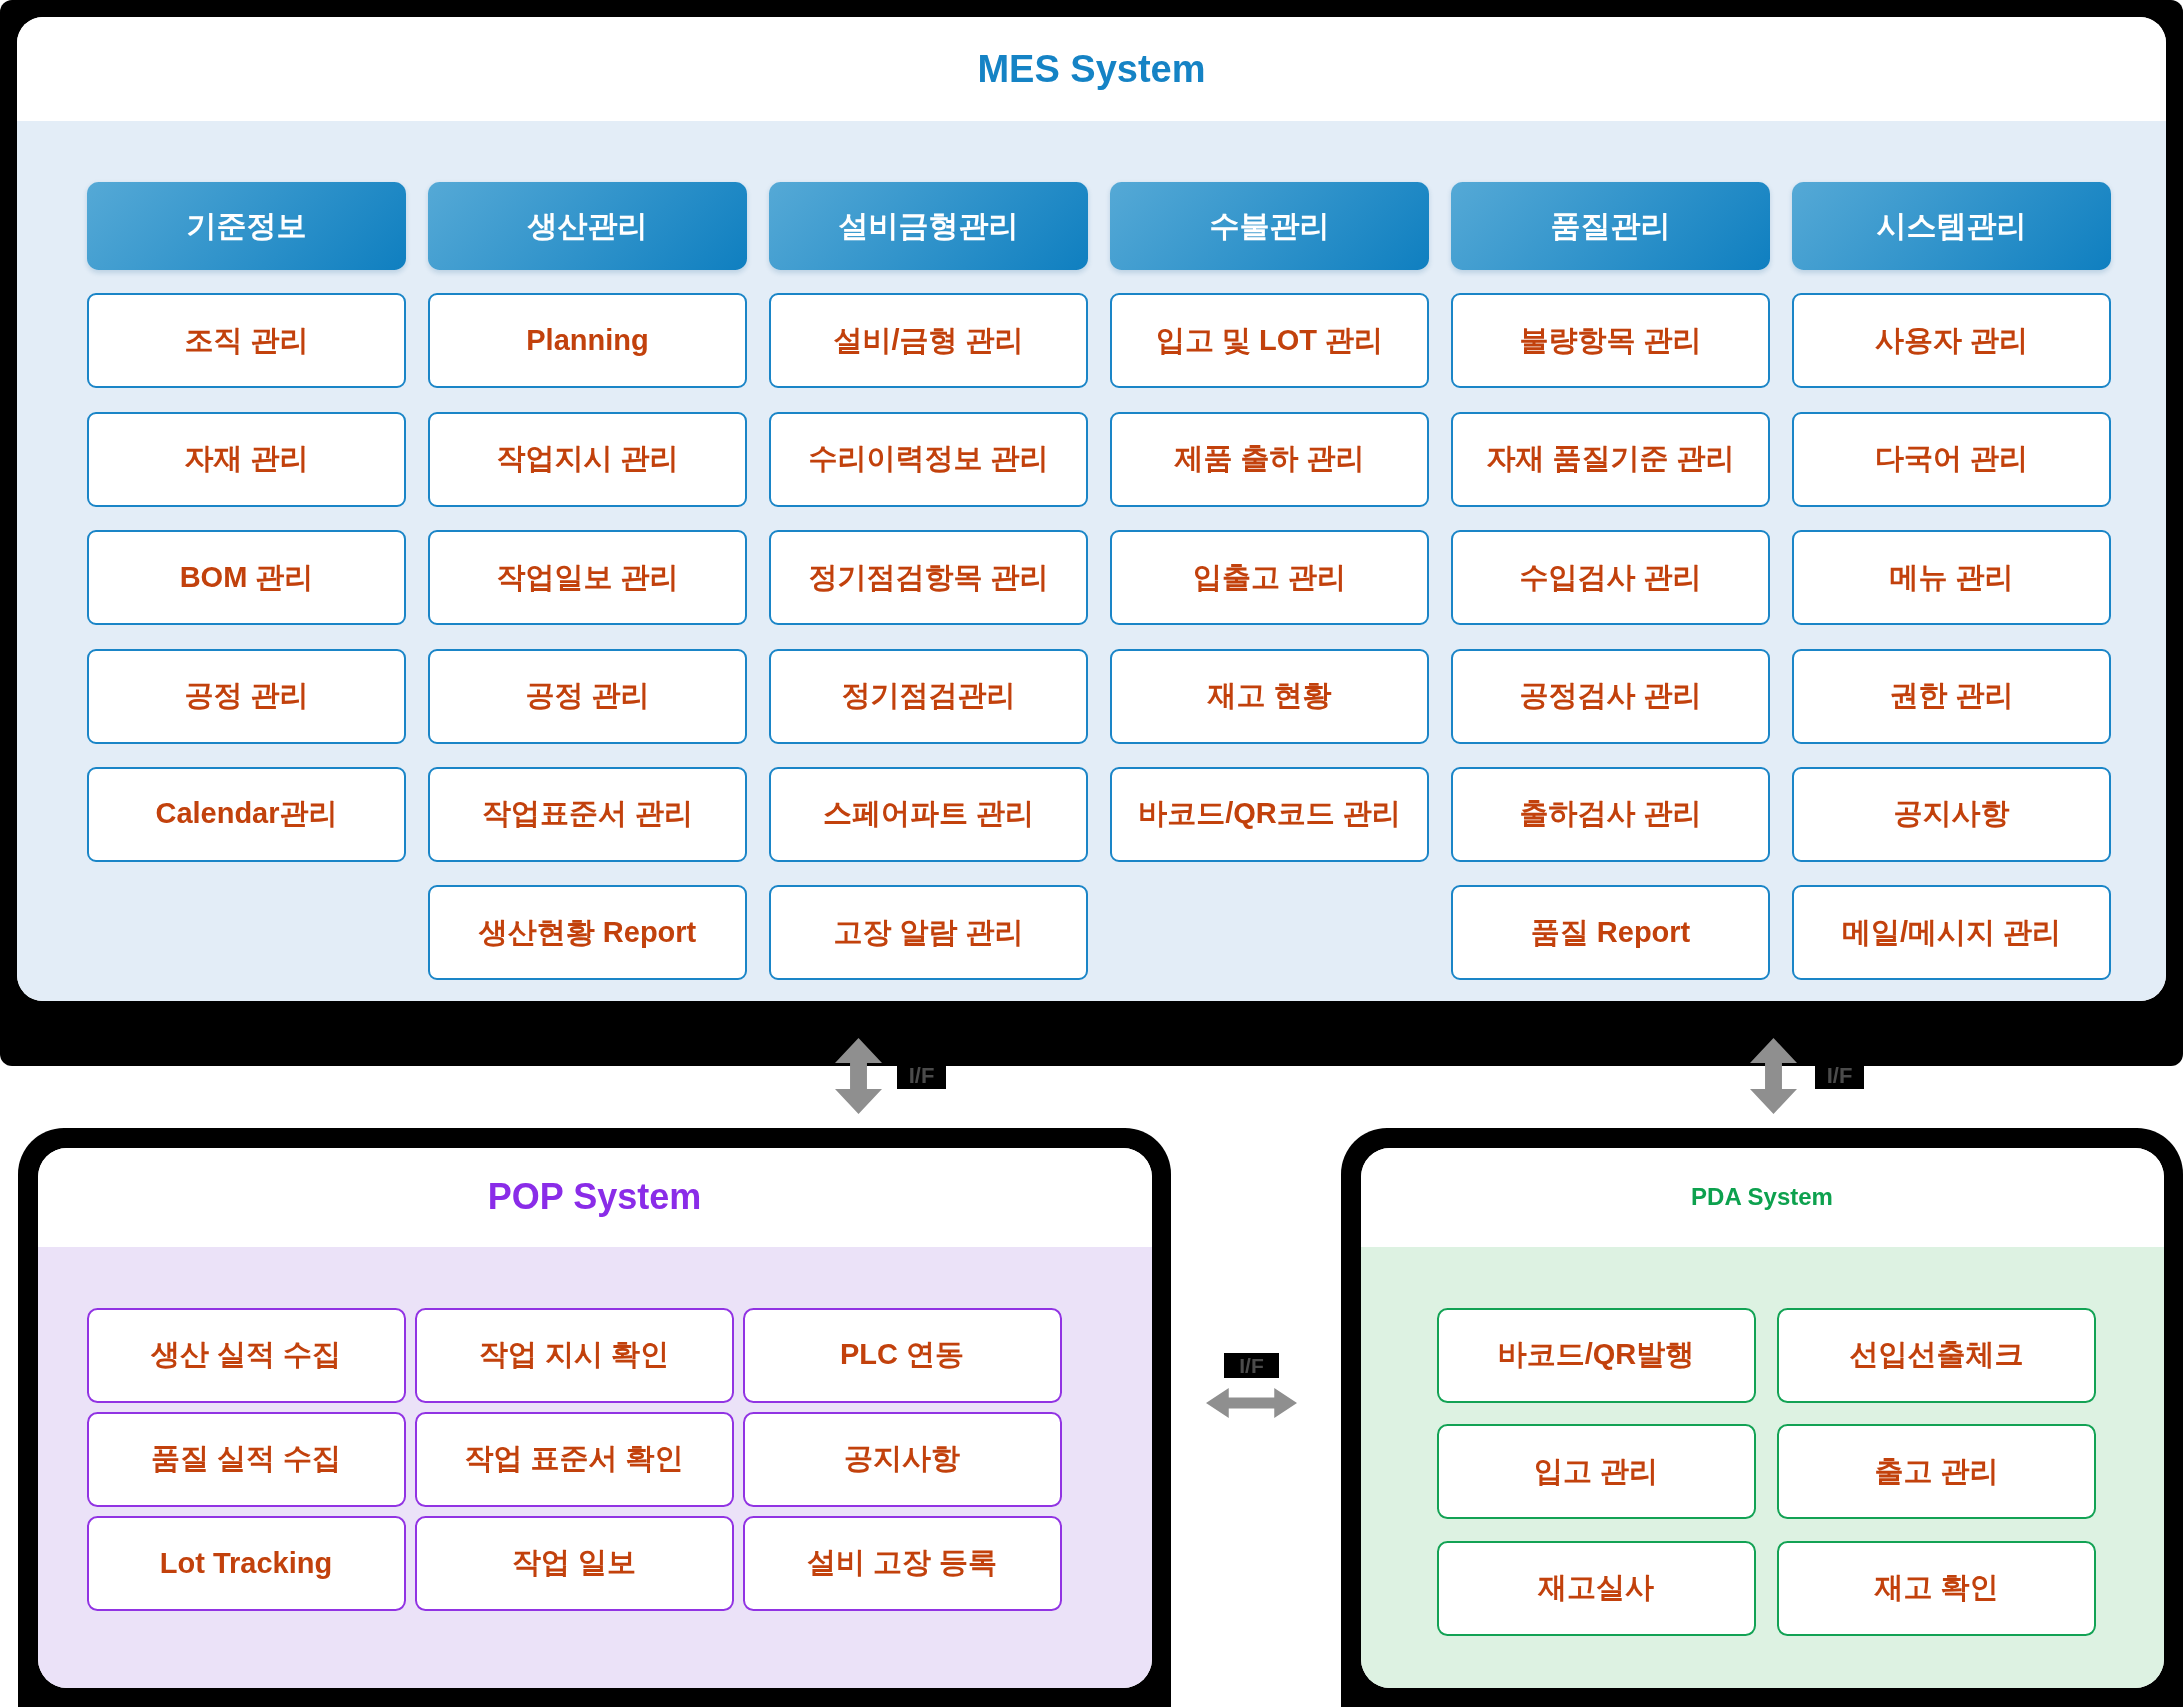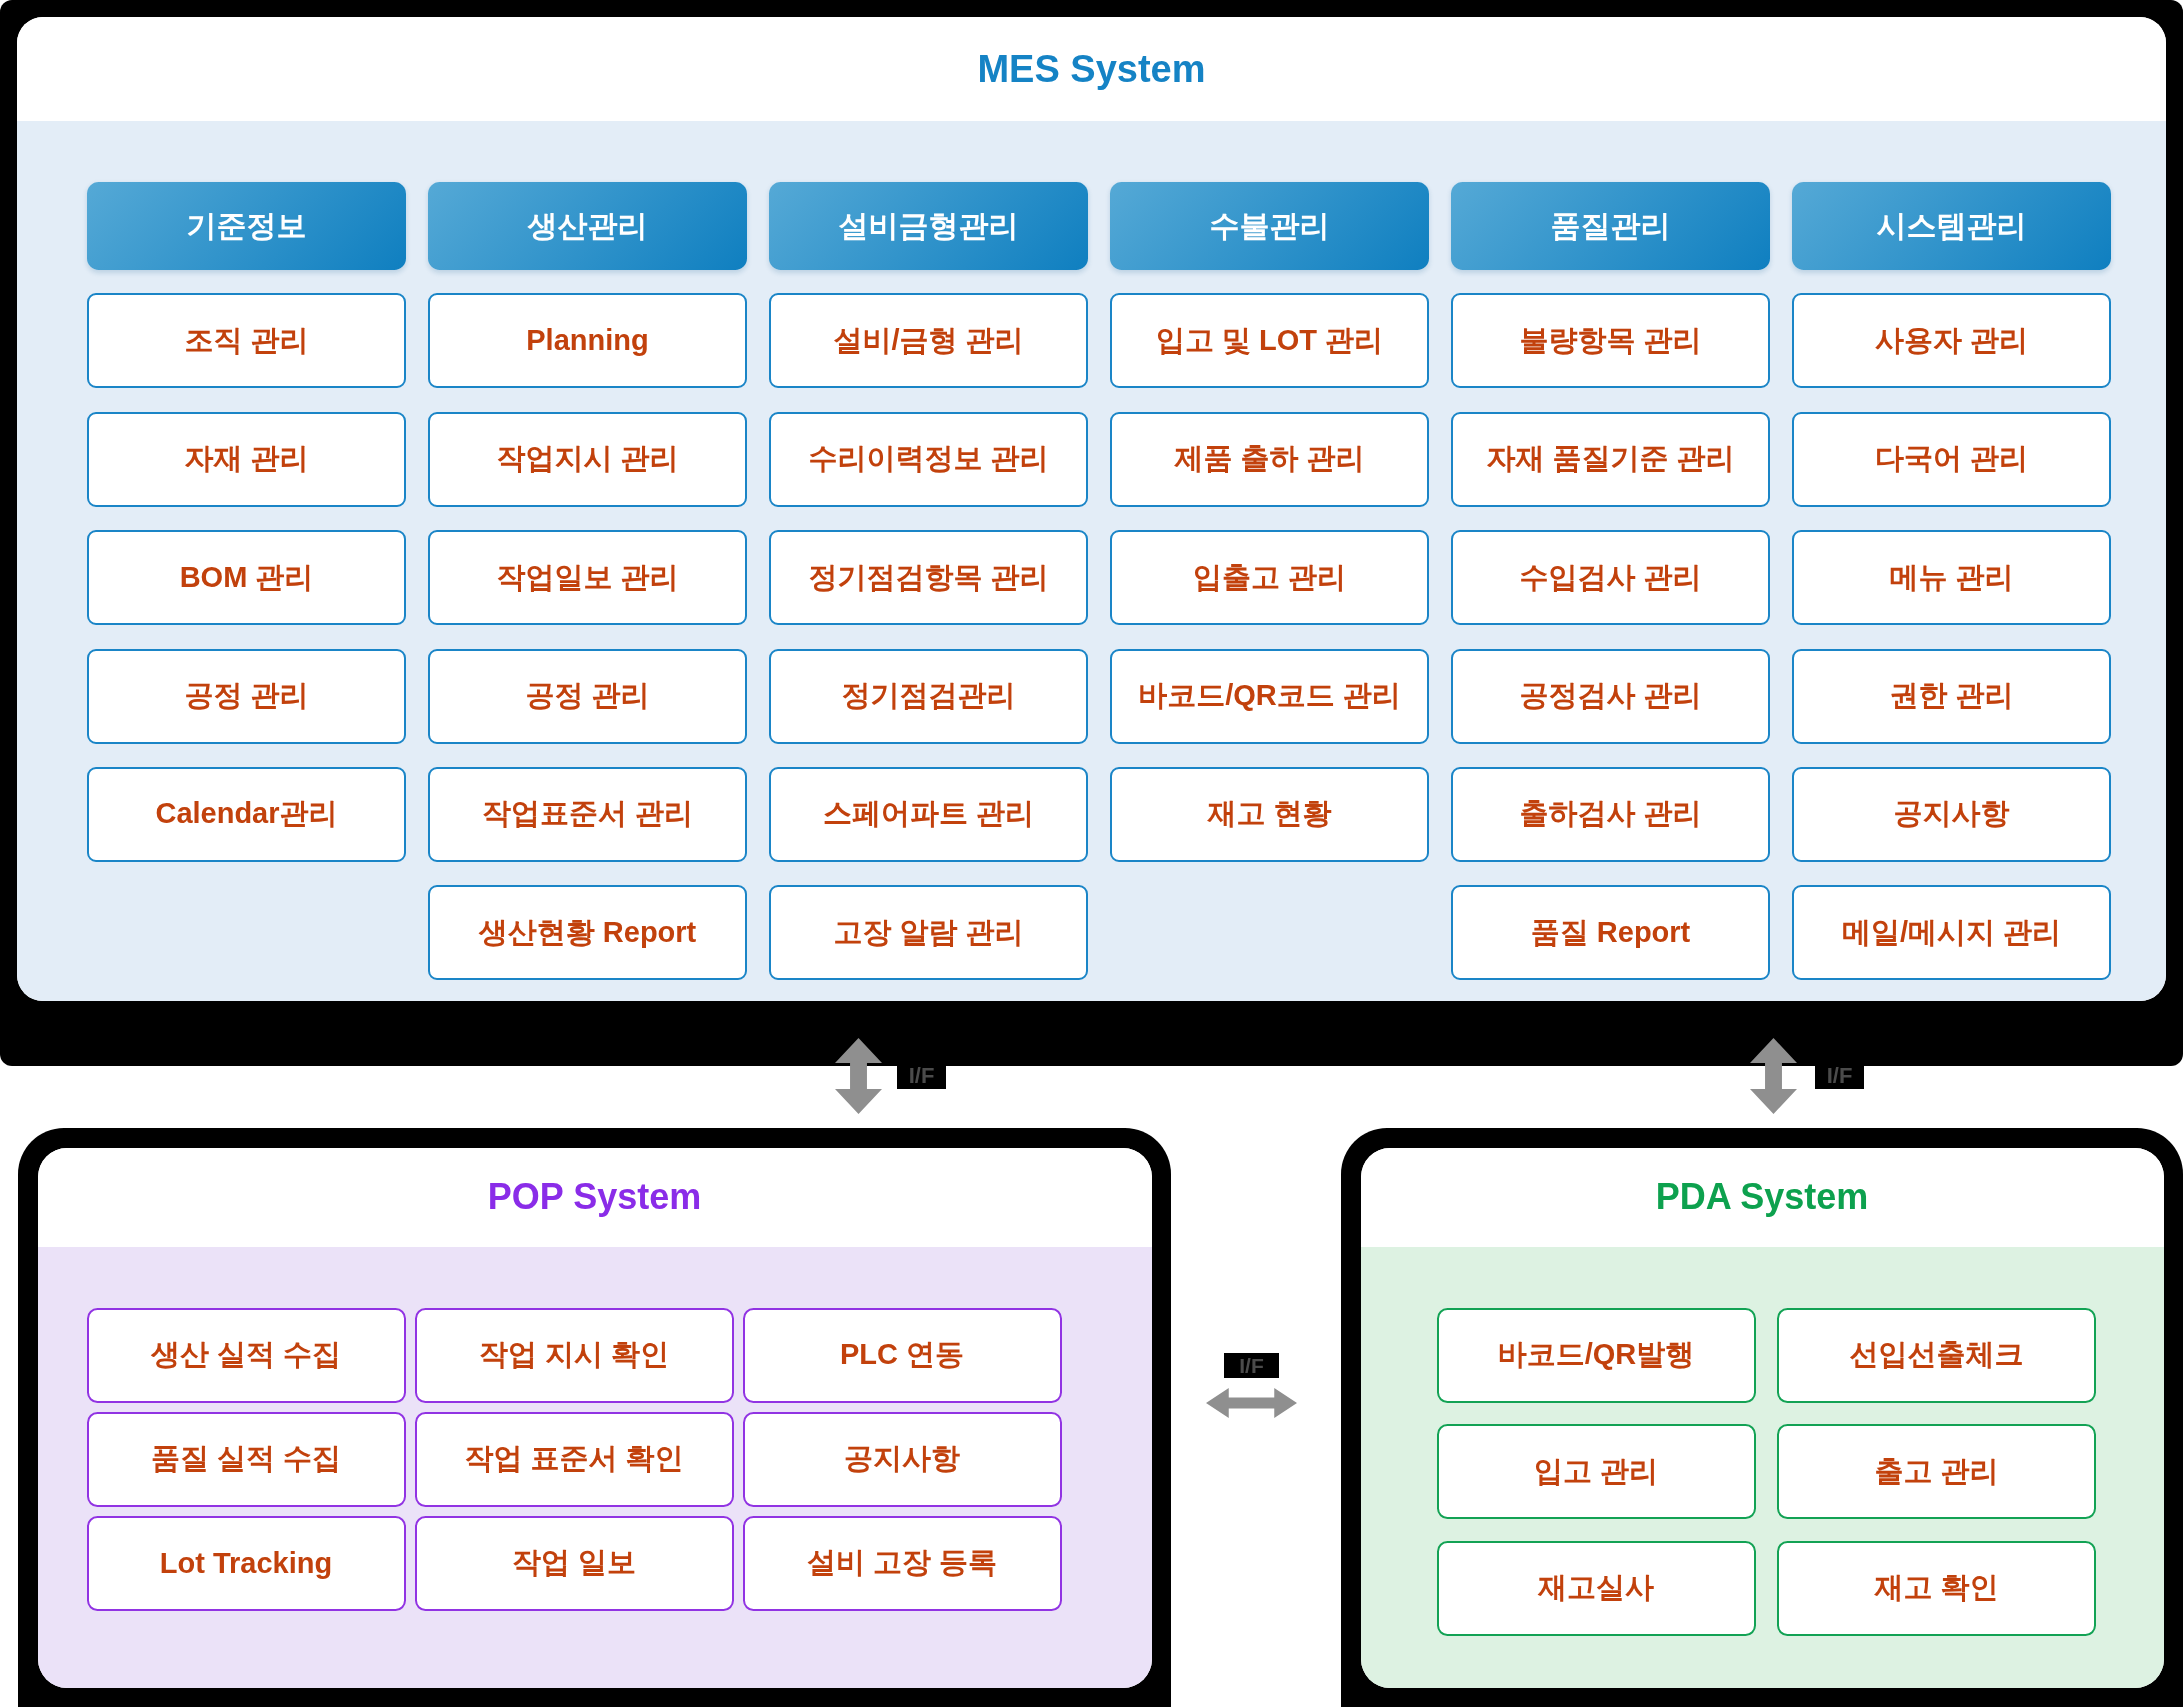--- a/index.html
+++ b/index.html
@@ -37,21 +37,21 @@
   .mes-box{border:2px solid var(--mes-border);border-radius:9px;}
 
   
   .sys-frame{position:absolute;top:1128px;height:623px;background:var(--frame);border-radius:46px;}
   .pop-frame{left:18px;width:1153px;}
   .pda-frame{left:1341px;width:842px;}
   .sys-inner{position:absolute;left:19.5px;top:19.5px;right:19.5px;height:540px;background:#fff;
     border-radius:29px;overflow:hidden;display:flex;flex-direction:column;}
   .sys-header{height:99px;flex:0 0 99px;display:flex;align-items:center;justify-content:center;background:#fff;}
   .pop-title{color:var(--pop-title);font-size:36px;}
-  .pda-title{color:var(--pda-title);font-size:36px;}
+  .pda-title{color:var(--pda-title);font-size:24px;}
   .sys-content{flex:1;position:relative;}
   .pop-content{background:var(--pop-bg);}
   .pda-content{background:var(--pda-bg);}
   .pop-grid{position:absolute;left:49px;top:61px;display:grid;grid-template-columns:repeat(3,319px);gap:9px;}
   .pda-grid{position:absolute;left:76px;top:61px;display:grid;grid-template-columns:repeat(2,319px);gap:21.5px;}
   .pop-box{border:2px solid var(--pop-border);border-radius:10.4px;}
   .pda-box{border:2px solid var(--pda-border);border-radius:10.4px;}
 
   
   .v-arrow{position:absolute;width:47px;height:76px;background:var(--arrow);
@@ -102,22 +102,22 @@
               <div class="box mes-box">정기점검항목 관리</div>
               <div class="box mes-box">정기점검관리</div>
               <div class="box mes-box">스페어파트 관리</div>
               <div class="box mes-box">고장 알람 관리</div>
             </div>
             <div class="mes-col">
               <div class="mes-col-header">수불관리</div>
               <div class="box mes-box">입고 및 LOT 관리</div>
               <div class="box mes-box">제품 출하 관리</div>
               <div class="box mes-box">입출고 관리</div>
+              <div class="box mes-box">재고 현황</div>
               <div class="box mes-box">바코드/QR코드 관리</div>
-              <div class="box mes-box">재고 현황</div>
             </div>
             <div class="mes-col">
               <div class="mes-col-header">품질관리</div>
               <div class="box mes-box">불량항목 관리</div>
               <div class="box mes-box">자재 품질기준 관리</div>
               <div class="box mes-box">수입검사 관리</div>
               <div class="box mes-box">공정검사 관리</div>
               <div class="box mes-box">출하검사 관리</div>
               <div class="box mes-box">품질 Report</div>
             </div>

